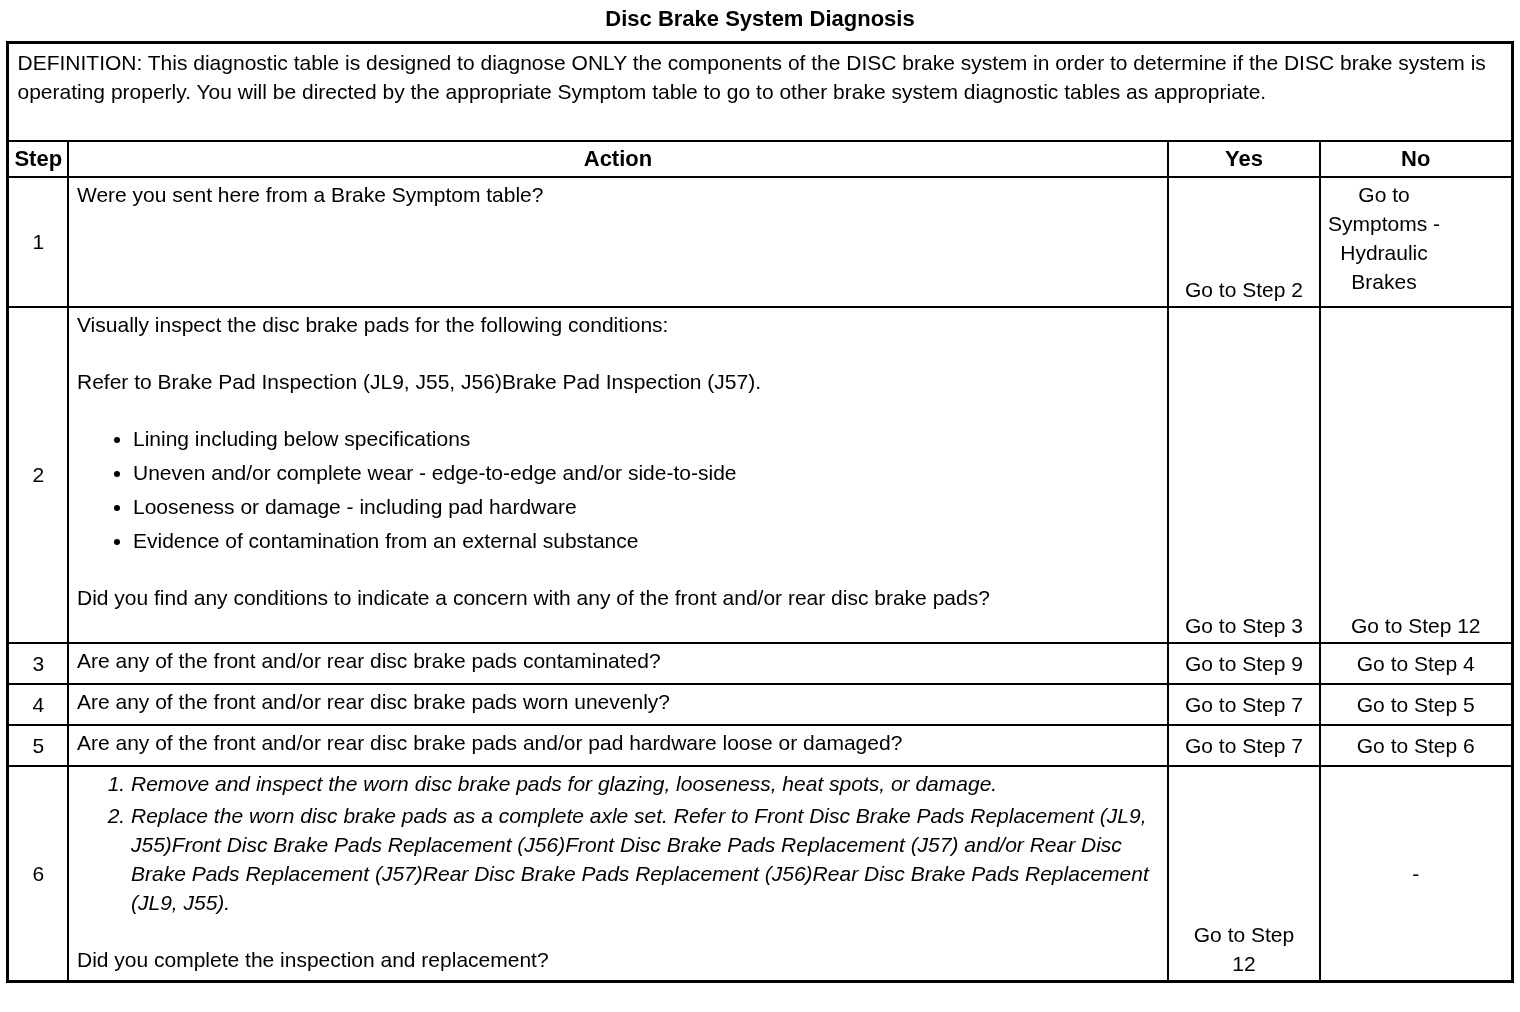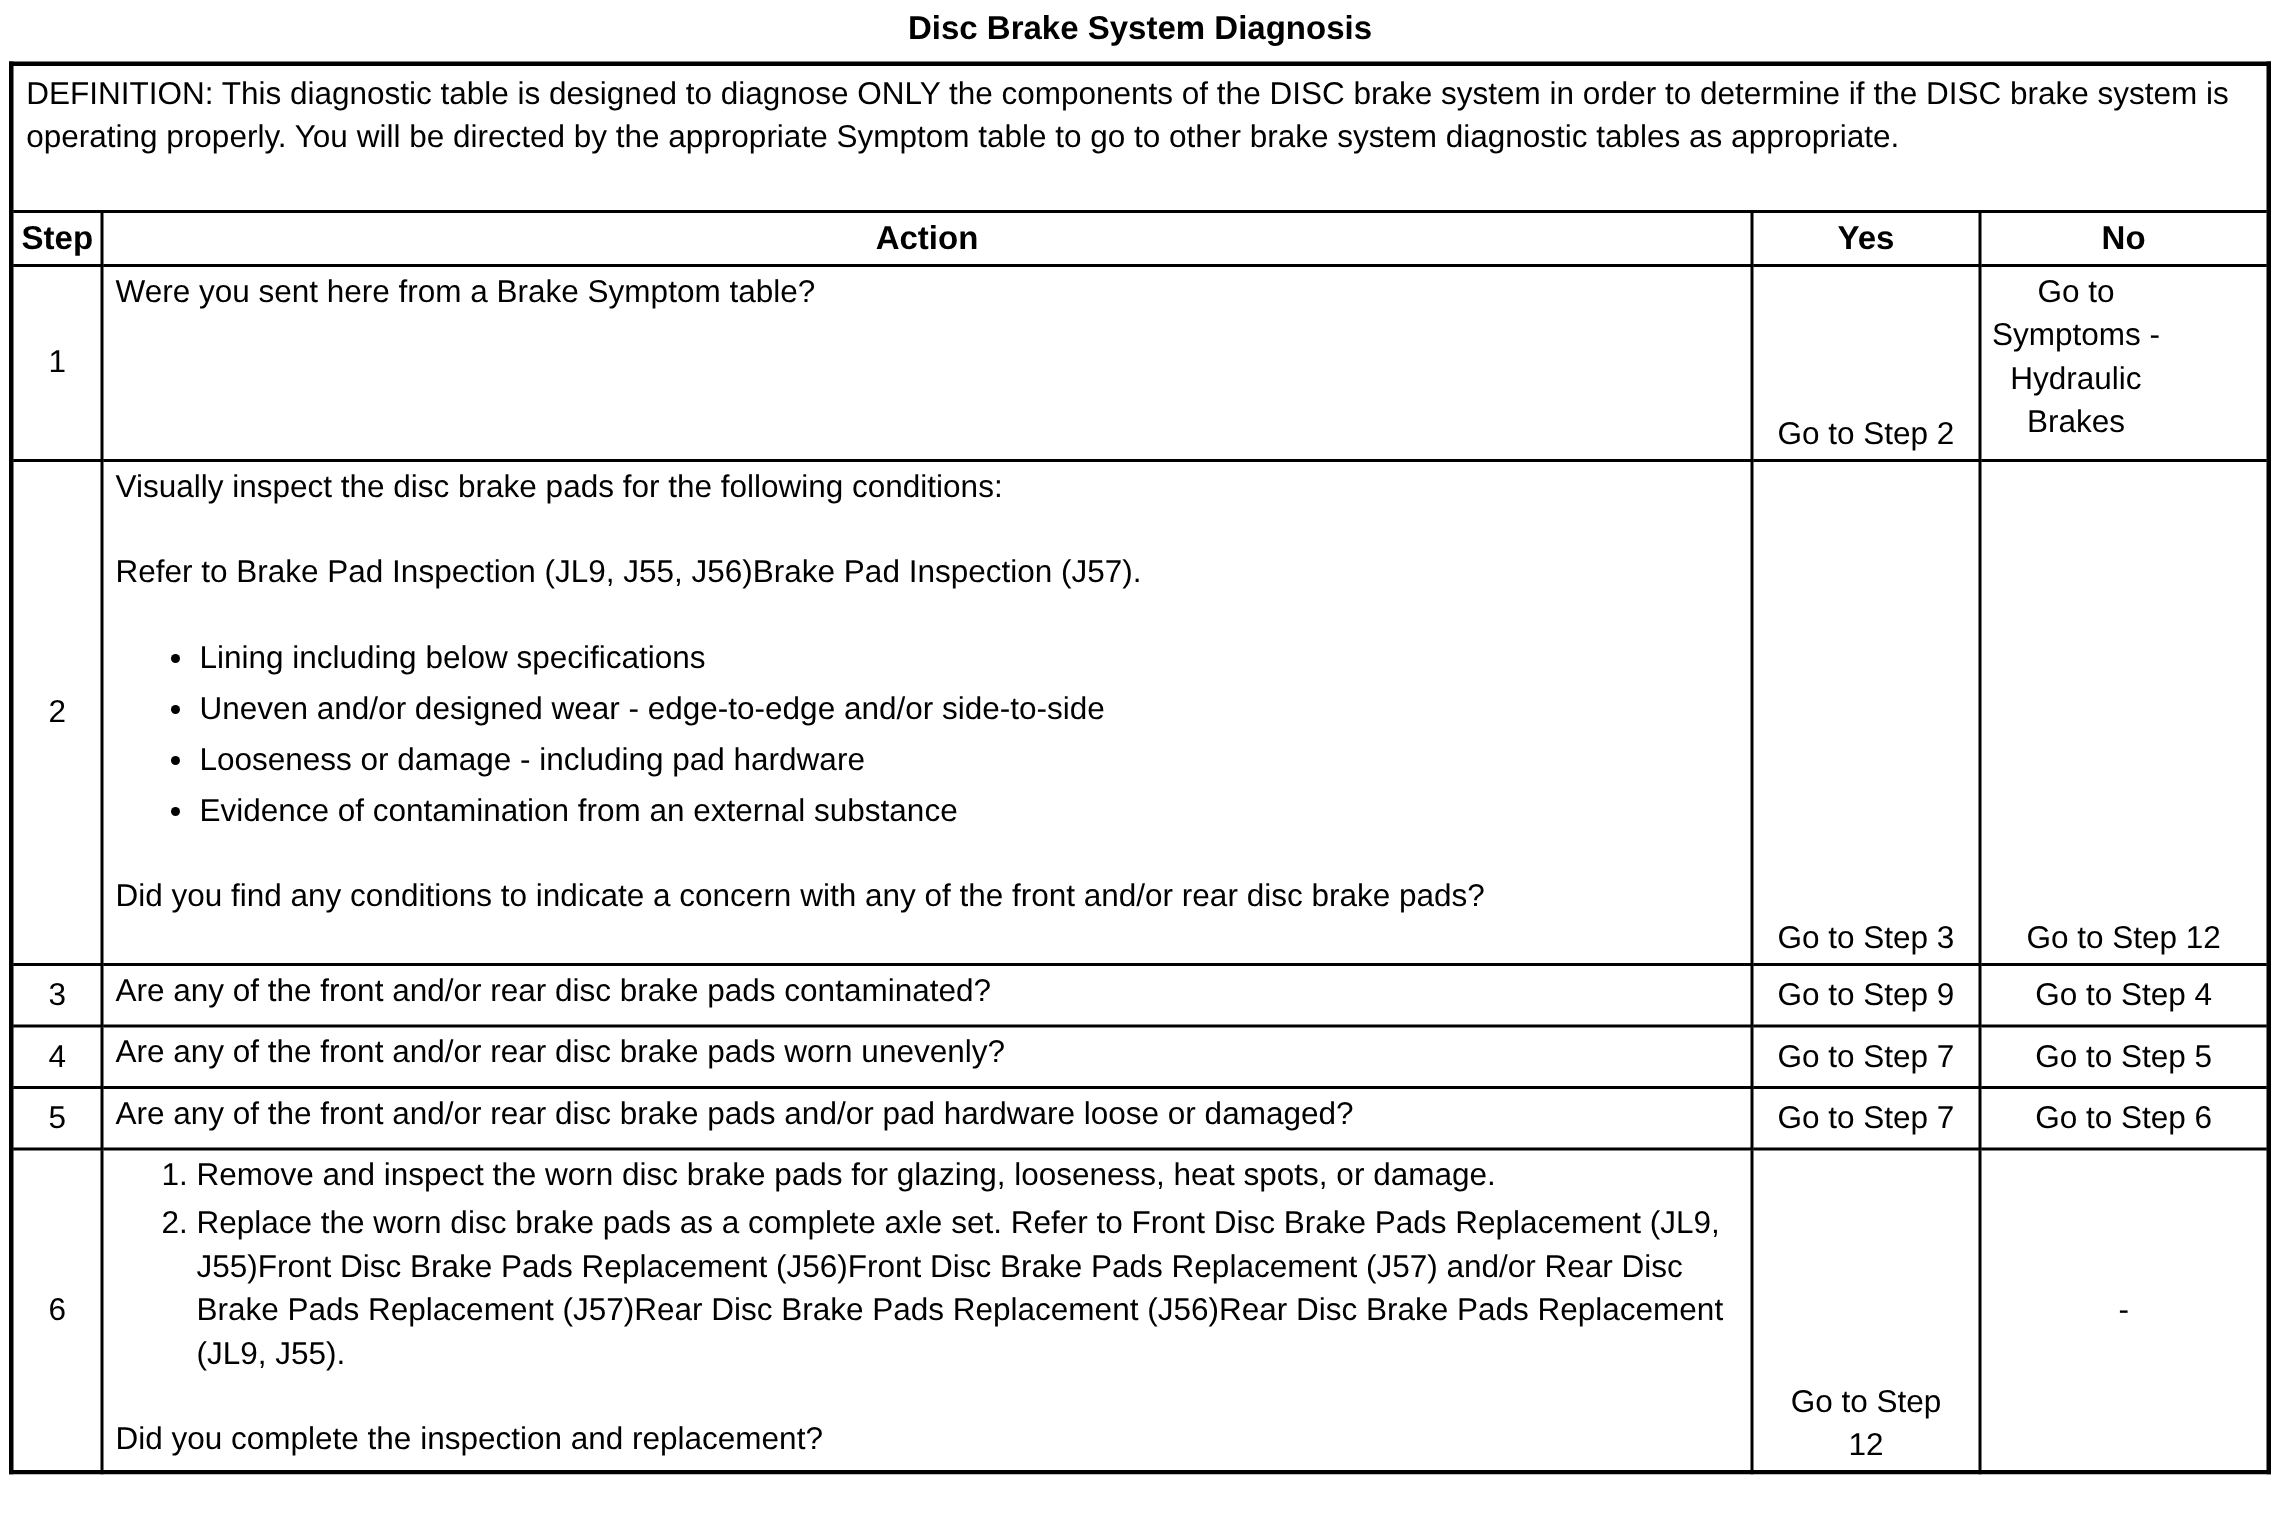--- a/index.html
+++ b/index.html
@@ -63,21 +63,21 @@
   .ha-left { text-align: center; }
   .ha-center { text-align: center; }
   tr.r1 { height: 130px; }
   tr.r2 { height: 336px; }
   tr.rq { height: 41px; }
   tr.r6 { height: 216px; }
   .para { margin: 0 0 28px 0; }
   ul.bullets { margin: 28px 0 28px 0; padding-left: 56px; }
   ul.bullets li { margin: 0 0 5px 0; }
   ol.steps { margin: 0; padding-left: 54px; }
-  ol.steps li { margin: 0 0 3px 0; }
+  ol.steps li { margin: 0 0 3px 0; font-style: italic; }
   .q { margin: 28px 0 0 0; }
   .narrow-block { width: 114px; }
   .yes-wrap { width: 104px; margin: 0 auto; text-align: center; }
   td.ans { padding: 2px 6px; }
 </style>
 </head>
 <body>
 
 <div class="page">
 
@@ -114,21 +114,21 @@
       </td>
     </tr>
 
     <tr class="r2">
       <td class="step">2</td>
       <td class="action">
         <div class="para">Visually inspect the disc brake pads for the following conditions:</div>
         <div>Refer to Brake Pad Inspection (JL9, J55, J56)Brake Pad Inspection (J57).</div>
         <ul class="bullets">
           <li>Lining including below specifications</li>
-          <li>Uneven and/or designed wear - edge-to-edge and/or side-to-side</li>
+          <li>Uneven and/or complete wear - edge-to-edge and/or side-to-side</li>
           <li>Looseness or damage - including pad hardware</li>
           <li>Evidence of contamination from an external substance</li>
         </ul>
         <div>Did you find any conditions to indicate a concern with any of the front and/or rear disc brake pads?</div>
       </td>
       <td class="ans va-bot ha-left">Go to Step 3</td>
       <td class="ans va-bot ha-center">Go to Step 12</td>
     </tr>
 
     <tr class="rq">

